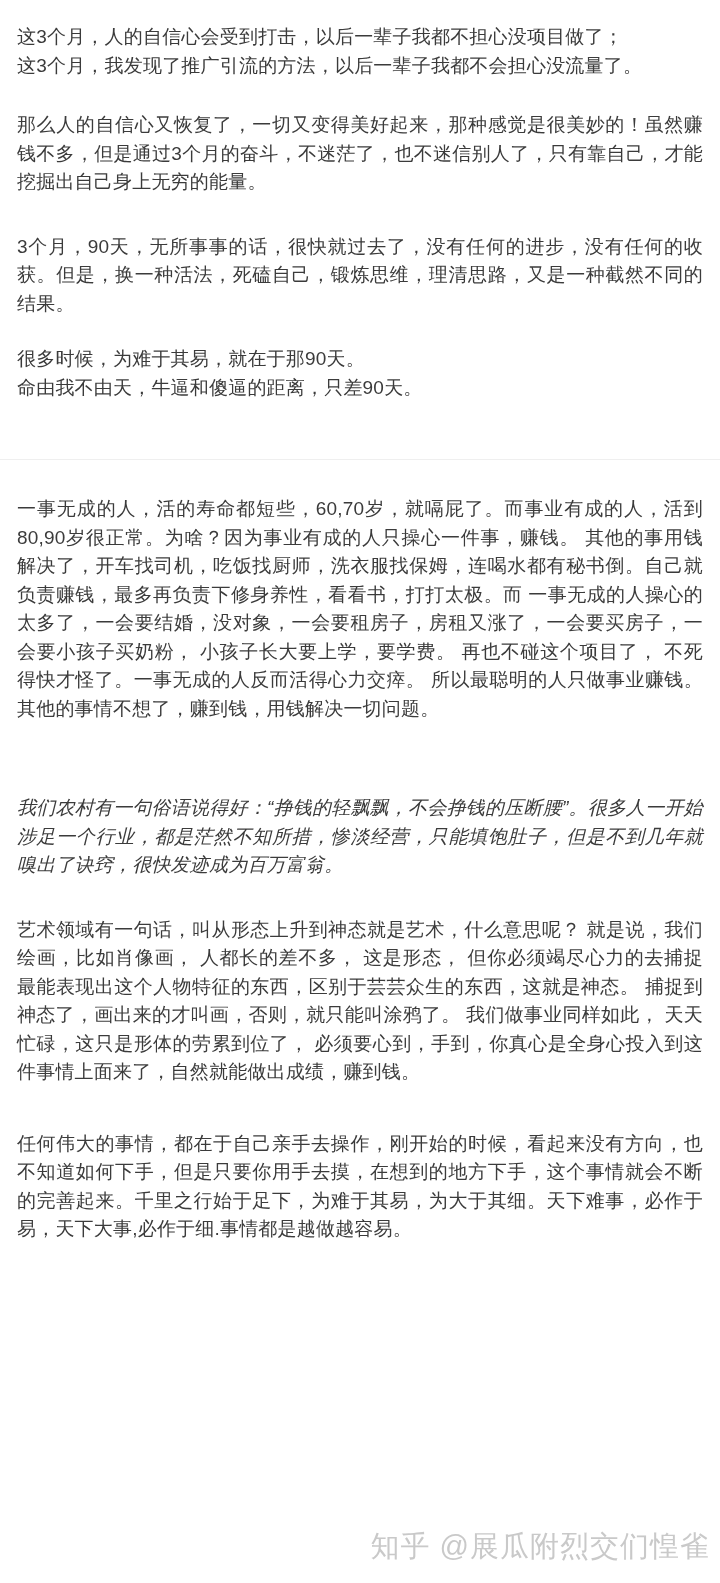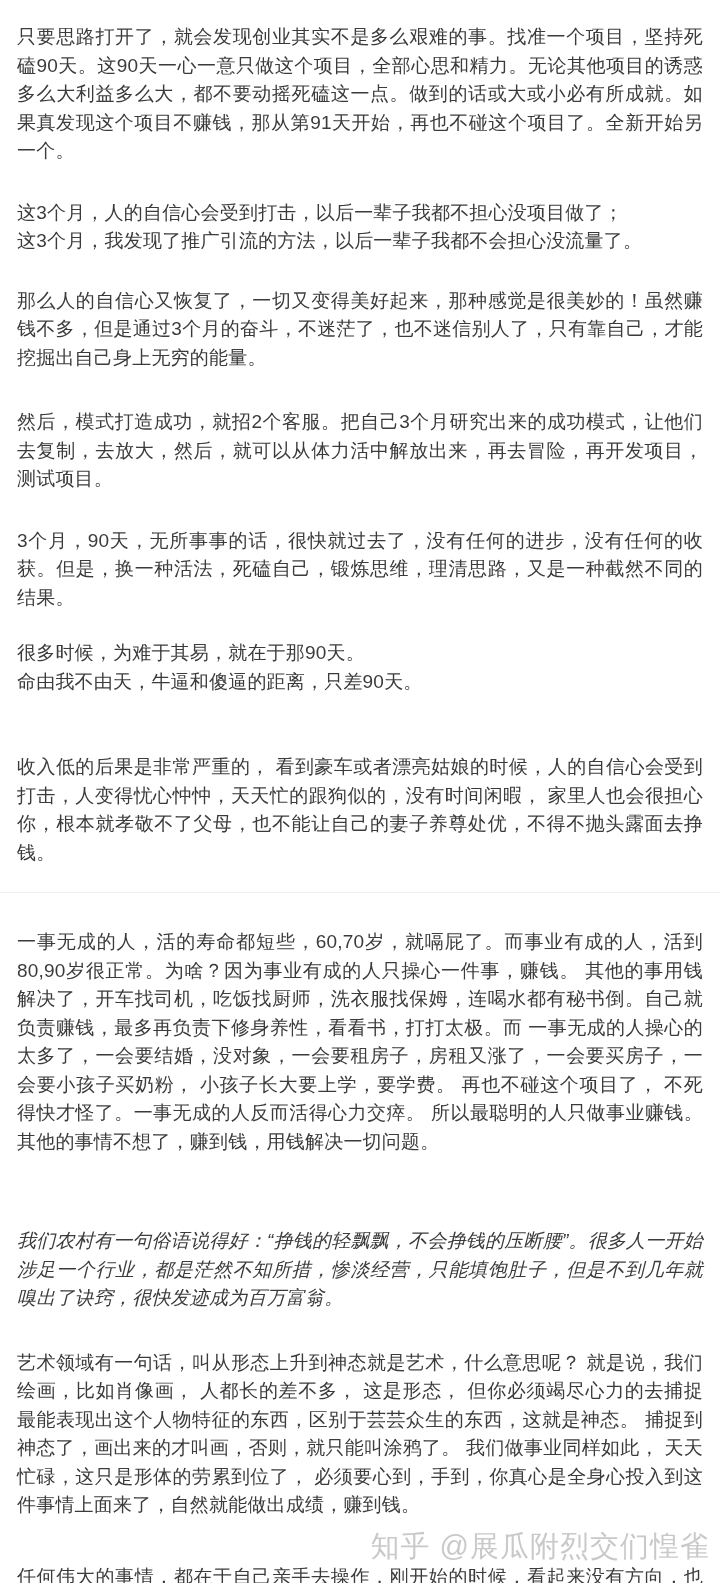--- a/index.html
+++ b/index.html
@@ -52,29 +52,26 @@
     color: #c9c9c9;
     letter-spacing: 1px;
     white-space: nowrap;
     pointer-events: none;
   }
 </style>
 </head>
 <body>
 
 <div class="article">
-  <p class="p1">只要思路打开了，就会发现创业其实不是多么艰难的事。找准一个项目，坚持死磕90天。这90天一心一意只做这个项目，全部心思和精力。无论其他项目的诱惑多么大利益多么大，都不要动摇死磕这一点。做到的话或大或小必有所成就。如果真发现这个项目不赚钱，那从第91天开始，再也不碰这个项目了。全新开始另一个。</p>
   <p class="p2">这3个月，人的自信心会受到打击，以后一辈子我都不担心没项目做了；
 这3个月，我发现了推广引流的方法，以后一辈子我都不会担心没流量了。</p>
   <p class="p3">那么人的自信心又恢复了，一切又变得美好起来，那种感觉是很美妙的！虽然赚钱不多，但是通过3个月的奋斗，不迷茫了，也不迷信别人了，只有靠自己，才能挖掘出自己身上无穷的能量。</p>
-  <p class="p4">然后，模式打造成功，就招2个客服。把自己3个月研究出来的成功模式，让他们去复制，去放大，然后，就可以从体力活中解放出来，再去冒险，再开发项目，测试项目。</p>
   <p class="p5">3个月，90天，无所事事的话，很快就过去了，没有任何的进步，没有任何的收获。但是，换一种活法，死磕自己，锻炼思维，理清思路，又是一种截然不同的结果。</p>
   <p class="p6">很多时候，为难于其易，就在于那90天。
 命由我不由天，牛逼和傻逼的距离，只差90天。</p>
-  <p class="p7">收入低的后果是非常严重的， 看到豪车或者漂亮姑娘的时候，人的自信心会受到打击，人变得忧心忡忡，天天忙的跟狗似的，没有时间闲暇， 家里人也会很担心你，根本就孝敬不了父母，也不能让自己的妻子养尊处优，不得不抛头露面去挣钱。</p>
   <hr class="divider">
   <p class="p8">一事无成的人，活的寿命都短些，60,70岁，就嗝屁了。而事业有成的人，活到80,90岁很正常。为啥？因为事业有成的人只操心一件事，赚钱。 其他的事用钱解决了，开车找司机，吃饭找厨师，洗衣服找保姆，连喝水都有秘书倒。自己就负责赚钱，最多再负责下修身养性，看看书，打打太极。而 一事无成的人操心的太多了，一会要结婚，没对象，一会要租房子，房租又涨了，一会要买房子，一会要小孩子买奶粉， 小孩子长大要上学，要学费。 再也不碰这个项目了， 不死得快才怪了。一事无成的人反而活得心力交瘁。 所以最聪明的人只做事业赚钱。 其他的事情不想了，赚到钱，用钱解决一切问题。</p>
   <p class="p9">我们农村有一句俗语说得好：“挣钱的轻飘飘，不会挣钱的压断腰”。很多人一开始涉足一个行业，都是茫然不知所措，惨淡经营，只能填饱肚子，但是不到几年就嗅出了诀窍，很快发迹成为百万富翁。</p>
   <p class="p10">艺术领域有一句话，叫从形态上升到神态就是艺术，什么意思呢？ 就是说，我们绘画，比如肖像画， 人都长的差不多， 这是形态， 但你必须竭尽心力的去捕捉最能表现出这个人物特征的东西，区别于芸芸众生的东西，这就是神态。 捕捉到神态了，画出来的才叫画，否则，就只能叫涂鸦了。 我们做事业同样如此， 天天忙碌，这只是形体的劳累到位了， 必须要心到，手到，你真心是全身心投入到这件事情上面来了，自然就能做出成绩，赚到钱。</p>
   <p class="p11">任何伟大的事情，都在于自己亲手去操作，刚开始的时候，看起来没有方向，也不知道如何下手，但是只要你用手去摸，在想到的地方下手，这个事情就会不断的完善起来。千里之行始于足下，为难于其易，为大于其细。天下难事，必作于易，天下大事,必作于细.事情都是越做越容易。</p>
 </div>
 
 <div class="watermark">知乎 @展瓜附烈交们惶雀</div>
 
 </body></html>

